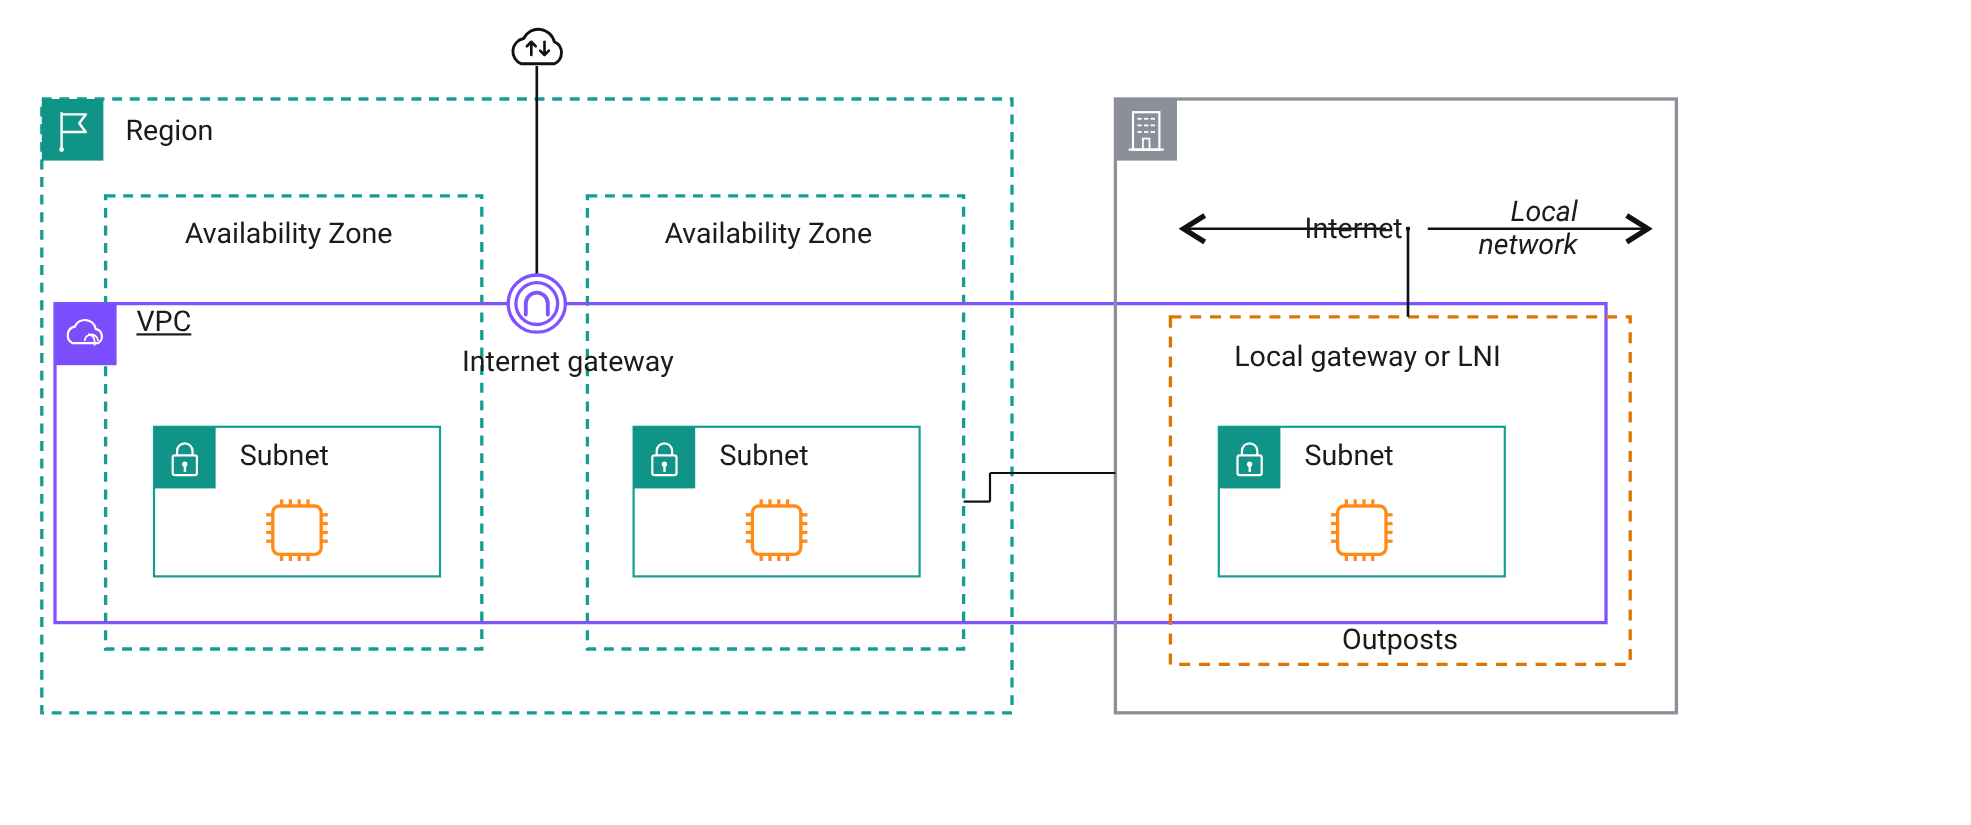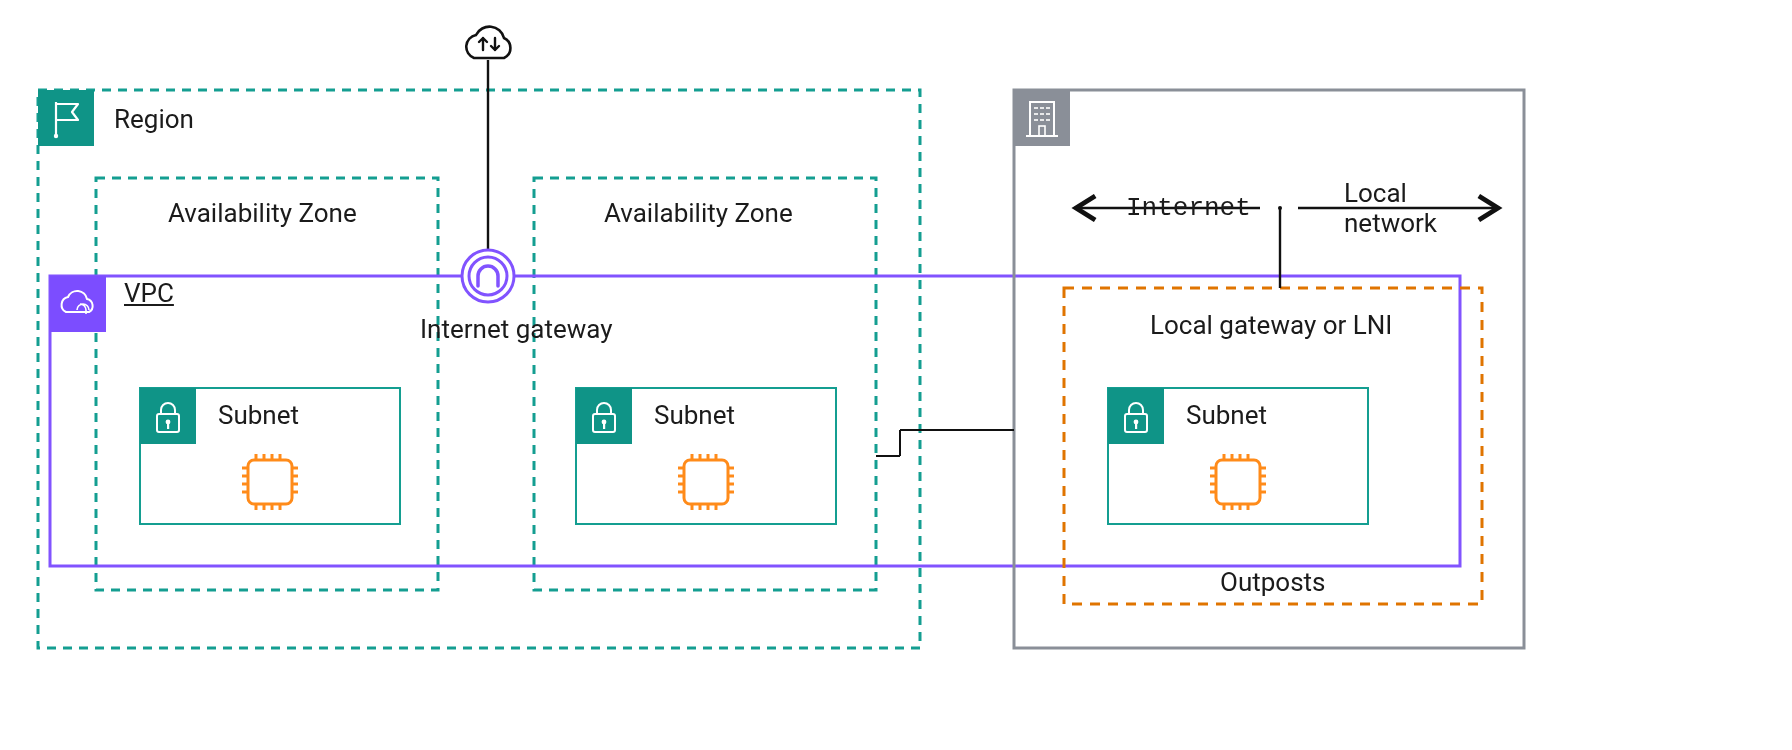--- a/index.html
+++ b/index.html
@@ -216,21 +216,21 @@
 
 <div class="label" style="left:124px; top:278px;text-decoration:underline;">VPC</div>
 
 <div class="label" style="left:218px; top:400px;">Subnet</div>
 <div class="label" style="left:654px; top:400px;">Subnet</div>
 <div class="label" style="left:1186px; top:400px;">Subnet</div>
 
 <div class="label" style="left:392px; top:314px;margin-left:28px;">Internet gateway</div>
 
 
-<div class="label" style="left:1126px; top:193px;font-family:Liberation Mono, monospace;">Internet</div>
-<div class="label" style="left:1344px; top:178px; white-space:pre; text-align:left;">Local
+<div class="label" style="left:1186px; top:193px;">Internet</div>
+<div class="label" style="left:1344px; top:178px; white-space:pre; text-align:right;font-style:italic;">Local
 network</div>
 
-<div class="label" style="left:1122px; top:310px;margin-left:28px;">Local gateway or LNI</div>
+<div class="label" style="left:1122px; top:310px;">Local gateway or LNI</div>
 
 <div class="label" style="left:1220px; top:567px;">Outposts</div>
 
 </div>
 
 </body></html>

